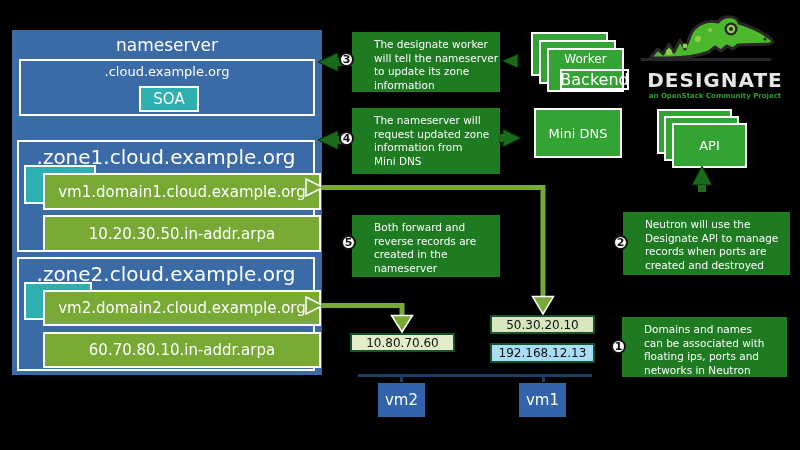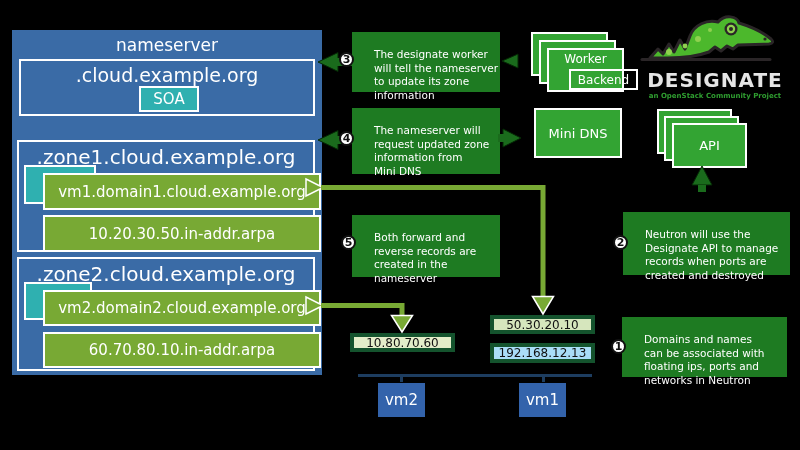--- a/index.html
+++ b/index.html
@@ -5,40 +5,40 @@
   html,body{margin:0;padding:0;background:#000;}
   #canvas{position:relative;width:800px;height:450px;background:#000;
           font-family:"DejaVu Sans","Liberation Sans",sans-serif;overflow:hidden;}
   .abs{position:absolute;box-sizing:border-box;}
   .center{display:flex;align-items:center;justify-content:center;}
   .wb{border:2px solid #fff;}
   
   .ns-panel{left:12px;top:30px;width:310px;height:345px;background:#3a6ba6;}
   .ns-title{left:0;top:5px;width:100%;text-align:center;color:#fff;font-size:17px;}
   .rootzone{left:7px;top:29px;width:296px;height:57px;background:#3a6ba6;}
-  .rootzone-label{left:0;top:3px;width:100%;text-align:center;color:#fff;font-size:19px;}
+  .rootzone-label{left:0;top:3px;width:100%;text-align:center;color:#fff;font-size:13px;}
   .soa{left:118px;top:25px;width:60px;height:26px;background:#2fb0b0;color:#fff;font-size:15px;}
   .zonebox{left:5px;width:298px;background:#3a6ba6;}
   .zone1{top:110px;height:112px;}
   .zone2{top:227px;height:114px;}
   .zone-title{left:0;top:3px;width:100%;text-align:center;color:#fff;font-size:20px;}
   .tealghost{background:#2fb0b0;}
   .zrow{left:24px;width:278px;height:37px;background:#78a934;color:#fff;font-size:15px;}
   
   .step{background:#1e7b22;color:#fff;font-size:10.5px;line-height:1.3;
-        white-space:pre;padding:16px 3px 3px 22px;}
+        white-space:pre;padding:6px 3px 3px 22px;}
   .num{width:15px;height:15px;border-radius:50%;background:#fff;border:2px solid #111;
        color:#111;font-size:11px;font-weight:bold;z-index:6;display:flex;
        align-items:center;justify-content:center;}
   
   .comp{background:#33a433;color:#fff;margin-left:12px;}
   .worker-label{left:0;top:2px;width:100%;text-align:center;font-size:12px;color:#fff;}
-  .backend{left:20px;top:19px;width:69px;height:21px;font-size:12px;}
+  .backend{left:11px;top:19px;width:69px;height:21px;font-size:16px;}
   
-  .chip{font-size:12px;color:#111;border:4px solid #14532d;}
+  .chip{font-size:12px;color:#111;border:2px solid #14532d;}
   .chip-green1{background:#e3edc9;}
   .chip-green2{background:#d6e6bd;}
   .chip-blue{background:#a9ddf7;}
   
   .vmbox{background:#3363ab;color:#fff;font-size:15px;}
   .navyline{background:#1d3d60;}
   
   .logo-title{color:#e5e5e5;font-weight:900;font-size:20px;letter-spacing:1px;
               text-align:center;}
   .logo-tag{color:#2f9e30;font-weight:bold;font-size:7px;text-align:center;}

